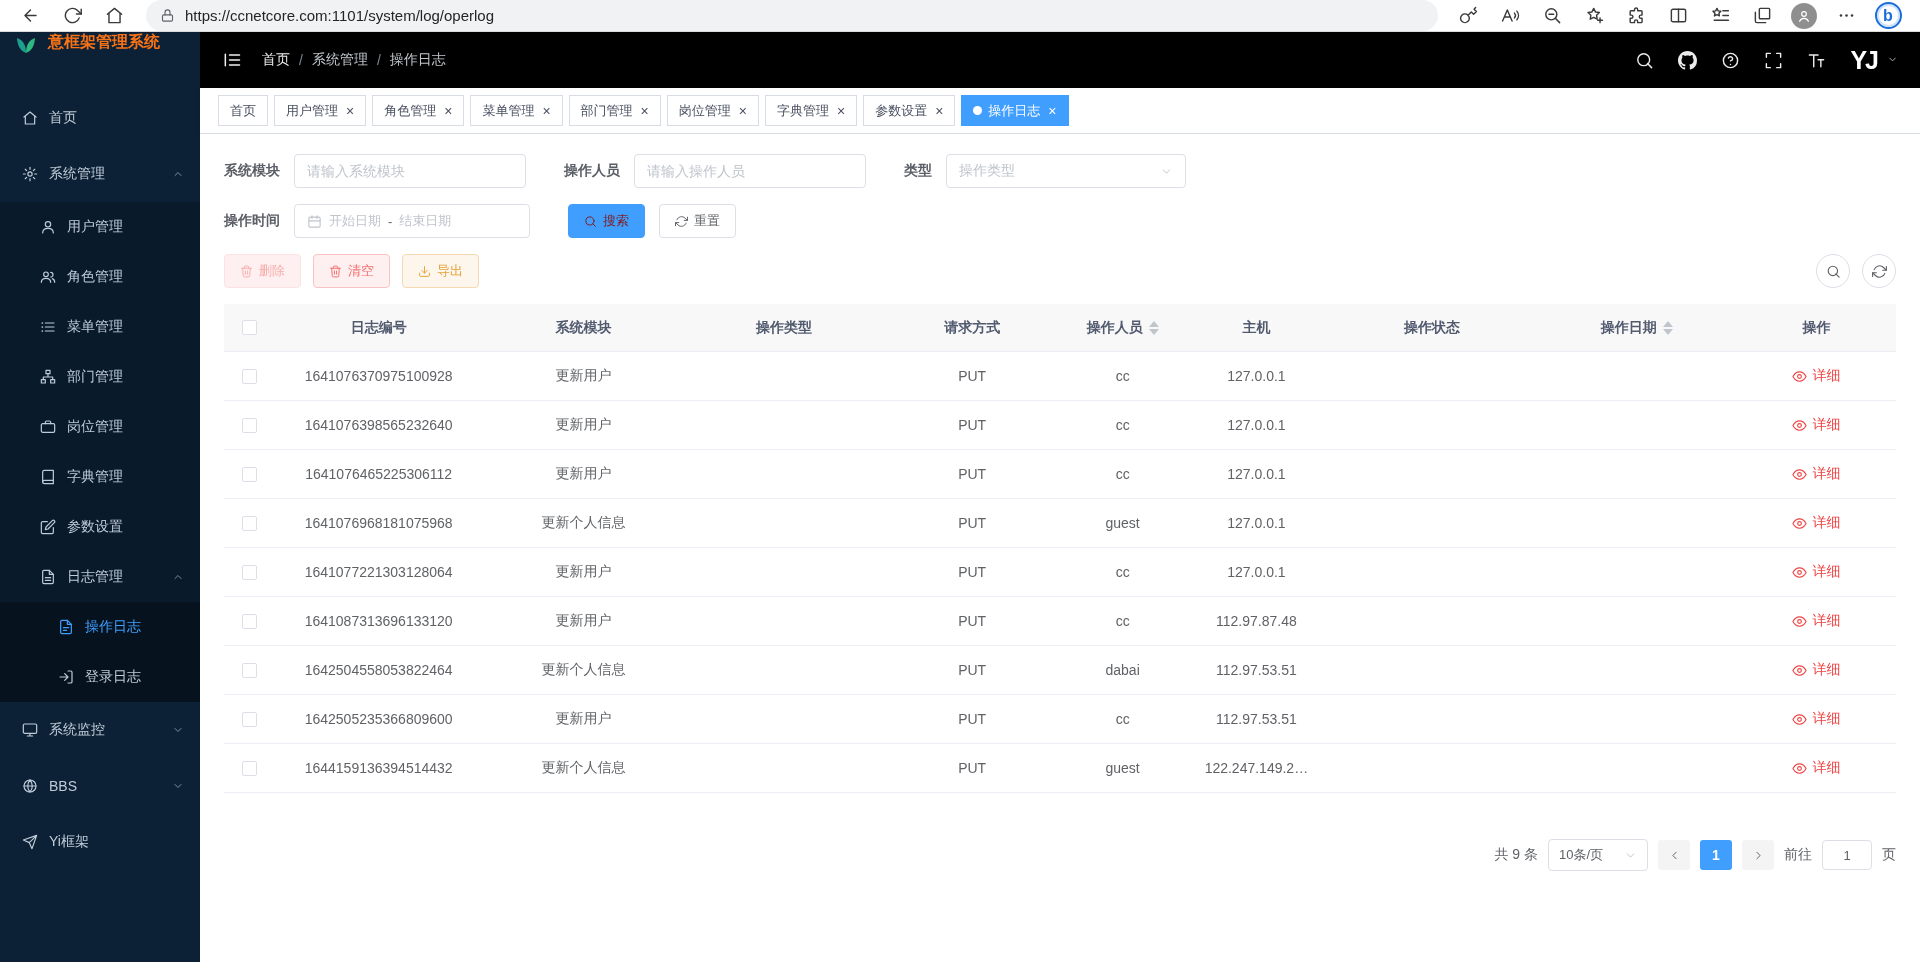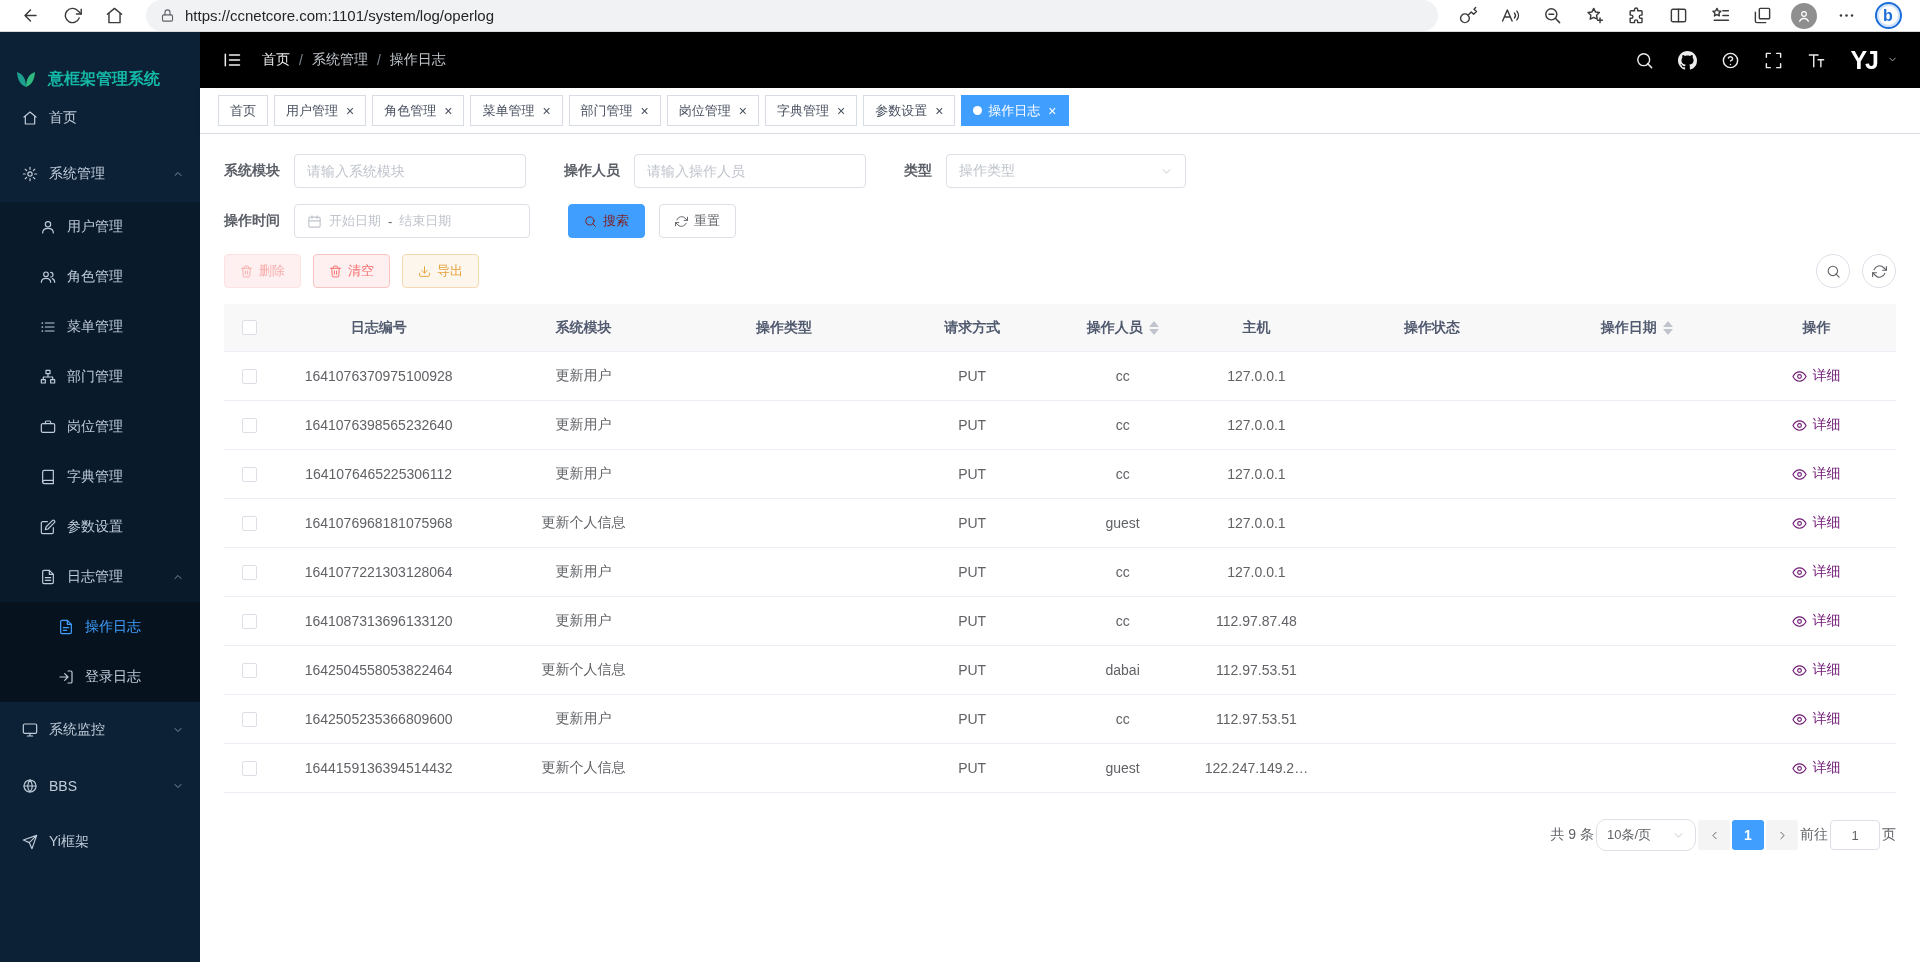--- a/index.html
+++ b/index.html
@@ -16,21 +16,21 @@
   .addr-url{font-size:15px;color:#252525;white-space:nowrap;overflow:hidden}
   .b-right{display:flex;align-items:center;gap:6px;padding-right:4px}
   .b-right .b-btn{width:36px}
   .avatar{width:26px;height:26px;border-radius:50%;background:#8f8f8f;color:#fff;display:flex;align-items:center;justify-content:center}
   .avatar svg{width:16px;height:16px}
   .bing{width:27px;height:27px;border-radius:50%;background:#fff;border:2px solid #1b6ed8;color:#1b6ed8;font-weight:700;font-size:16px;display:flex;align-items:center;justify-content:center;box-shadow:inset 0 0 0 2px #cfe3ff}
 
   
   .app{display:flex;height:930px}
   .sidebar{width:200px;flex-shrink:0;background:#0c2135;color:#bfcbd9;overflow:hidden;display:flex;flex-direction:column}
-  .logo{height:58px;display:flex;align-items:flex-end;gap:10px;padding:0 14px;color:#14b8a6;font-size:16px;font-weight:700;flex-shrink:0}
+  .logo{height:58px;display:flex;align-items:flex-start;gap:10px;padding:0 14px;color:#f97316;font-size:16px;font-weight:700;flex-shrink:0}
   .logo svg{width:24px;height:24px}
   .menu{flex:1;overflow:hidden}
   .menu-item{display:flex;align-items:center;gap:11px;padding:0 16px 0 22px;font-size:14px;cursor:pointer}
   .menu-item .mi{width:16px;height:16px;flex-shrink:0}
   .menu-item .arrow{width:12px;height:12px;margin-left:auto;color:#8b98a6}
   .arrow-up{transform:rotate(180deg)}
   .lvl-1{height:56px}
   .lvl-2{height:50px;padding-left:40px;background:#091a2b}
   .lvl-3{height:50px;padding-left:58px;background:#06131f}
   .menu-item.active{color:#409eff}
@@ -88,26 +88,26 @@
   .thead{background:#f8f8f9;height:48px;font-size:14px;font-weight:700;color:#515a6e}
   .trow{height:49px;font-size:14px;color:#606266;background:#fff}
   .th,.td{display:flex;align-items:center;justify-content:center;text-align:center;overflow:hidden;white-space:nowrap;padding:0 4px}
   .c-cb{width:3%}.c-id{width:12.5%}.c-module{width:12%}.c-type{width:12%}.c-method{width:10.5%}
   .c-operator{width:7.5%}.c-host{width:8.5%}.c-status{width:12.5%}.c-date{width:12%}.c-action{width:9.5%}
   .checkbox{width:15px;height:15px;border:1px solid #dcdfe6;border-radius:2px;background:#fff;display:inline-block;cursor:pointer}
   .sort{display:inline-flex;flex-direction:column;margin-left:6px;gap:2px;cursor:pointer}
   .sort i{width:0;height:0;border-left:5px solid transparent;border-right:5px solid transparent;display:block}
   .sort .up{border-bottom:6px solid #c0c4cc}
   .sort .down{border-top:6px solid #c0c4cc}
-  .detail-link{color:#701a75;display:inline-flex;align-items:center;gap:5px;cursor:pointer}
+  .detail-link{color:#ef4444;display:inline-flex;align-items:center;gap:5px;cursor:pointer}
   .detail-link svg{width:15px;height:15px}
 
   
-  .pagination{display:flex;justify-content:flex-end;align-items:center;gap:2px;margin-top:26px;font-size:14px;color:#606266}
-  .page-size{width:100px;height:32px;border:1px solid #dcdfe6;border-radius:10px;display:flex;align-items:center;justify-content:space-between;padding:0 10px;cursor:pointer;font-size:13px}
+  .pagination{display:flex;justify-content:flex-end;align-items:center;gap:10px;margin-top:46px;font-size:14px;color:#606266}
+  .page-size{width:100px;height:32px;border:1px solid #dcdfe6;border-radius:4px;display:flex;align-items:center;justify-content:space-between;padding:0 10px;cursor:pointer;font-size:13px}
   .pg-btn{width:32px;height:30px;background:#f4f4f5;border-radius:3px;display:flex;align-items:center;justify-content:center;color:#606266;cursor:pointer}
   .pg-btn svg{width:13px;height:13px}
   .pg-cur{background:#409eff;color:#fff;font-weight:700;cursor:default}
   .goto-input{width:50px;height:30px;border:1px solid #dcdfe6;border-radius:4px;text-align:center;font:inherit;font-size:13px;color:#606266;outline:0}
   .prev-ch{transform:rotate(90deg)}
   .next-ch{transform:rotate(-90deg)}
 </style>
 </head>
 <body>
 

